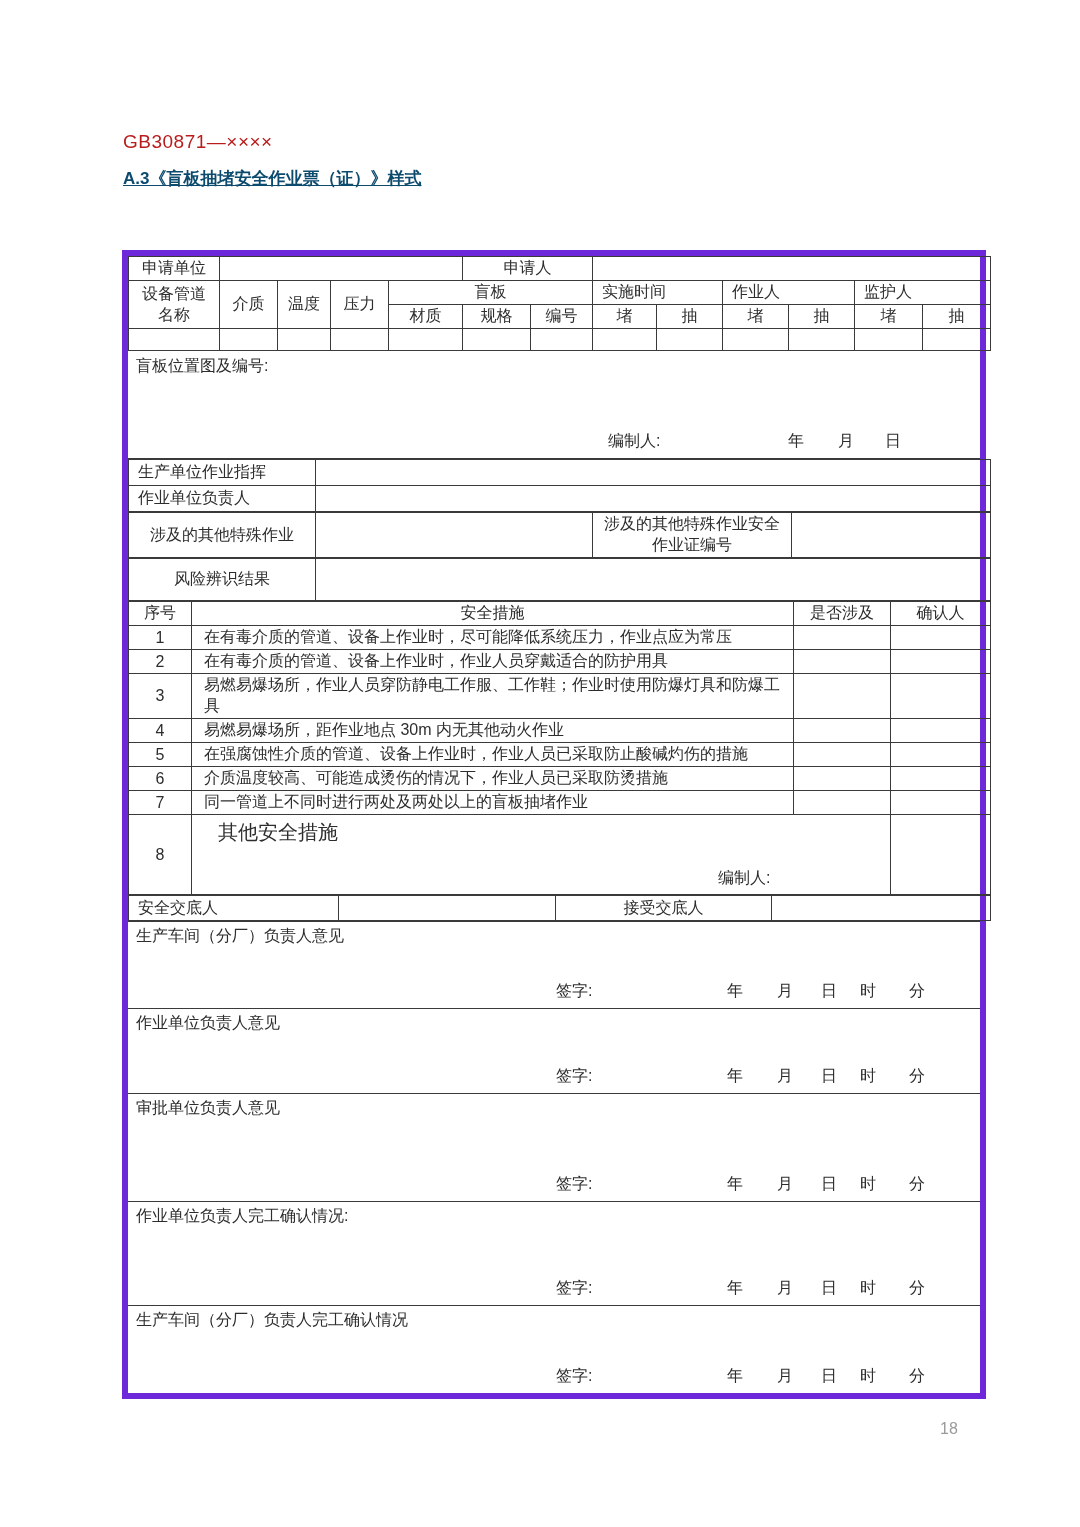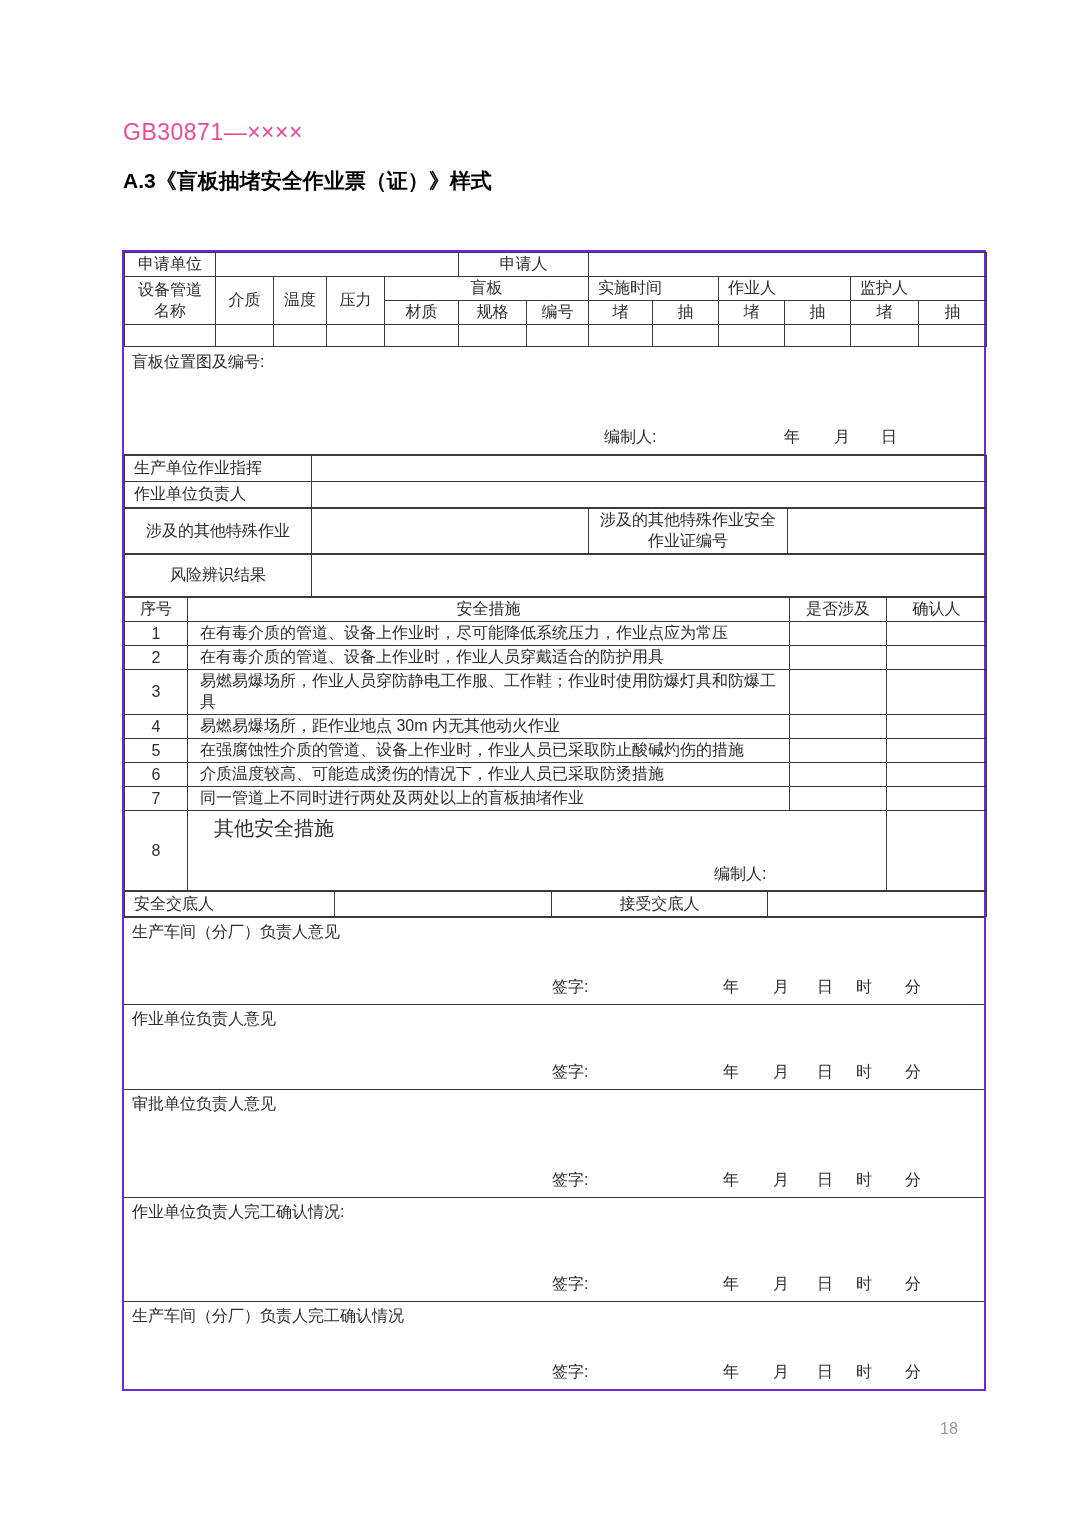--- a/index.html
+++ b/index.html
@@ -5,28 +5,28 @@
   * { margin:0; padding:0; box-sizing:border-box; }
   html,body { background:#ffffff; }
   body {
     width:1080px; height:1527px;
     font-family:"Liberation Sans","DejaVu Sans",sans-serif;
     color:#2d2d2d;
     position:relative;
   }
   .page { position:relative; width:1080px; height:1527px; background:#fff; }
 
-  .doc-code { position:absolute; left:123px; top:119px; font-size:23px; color:#ec4899; letter-spacing:0.5px; }
-  .section-heading { position:absolute; left:123px; top:167px; font-size:21px; font-weight:600; color:#000000; }
+  .doc-code { position:absolute; left:123px; top:131px; font-size:19px; color:#b91c1c; letter-spacing:0.5px; }
+  .section-heading { position:absolute; left:123px; top:167px; font-size:17px; font-weight:600; color:#0c4a6e;text-decoration:underline; }
 
   .title-row { position:absolute; left:0; top:217px; width:1080px; height:28px;margin-top:32px; }
   .form-title { position:absolute; left:420px; top:0; font-size:19px; font-weight:700; color:#222; }
   .form-number-label { position:absolute; left:766px; top:2px; font-size:16px; color:#2d2d2d; }
 
-  .form { position:absolute; left:122px; top:250px; width:864px; border:2px solid #6d28d9; background:#fff; }
+  .form { position:absolute; left:122px; top:250px; width:864px; border:6px solid #6d28d9; background:#fff; }
   .form table { width:100%; border-collapse:collapse; table-layout:fixed; }
   .form td { border:1px solid #3a3a3a; font-size:16px; color:#2d2d2d; vertical-align:middle; padding:1px 4px; overflow:hidden; }
   .form td.c { text-align:center; }
   .form td.l { text-align:left; padding-left:9px; }
 
   .posmap { position:relative; height:108px; border-bottom:1px solid #3a3a3a; }
   .posmap-label { position:absolute; left:8px; top:5px; font-size:16px; }
   .abs-line { position:absolute; left:0; bottom:7px; width:100%; height:20px; font-size:16px; }
   .abs-line span { position:absolute; top:0; }
 

